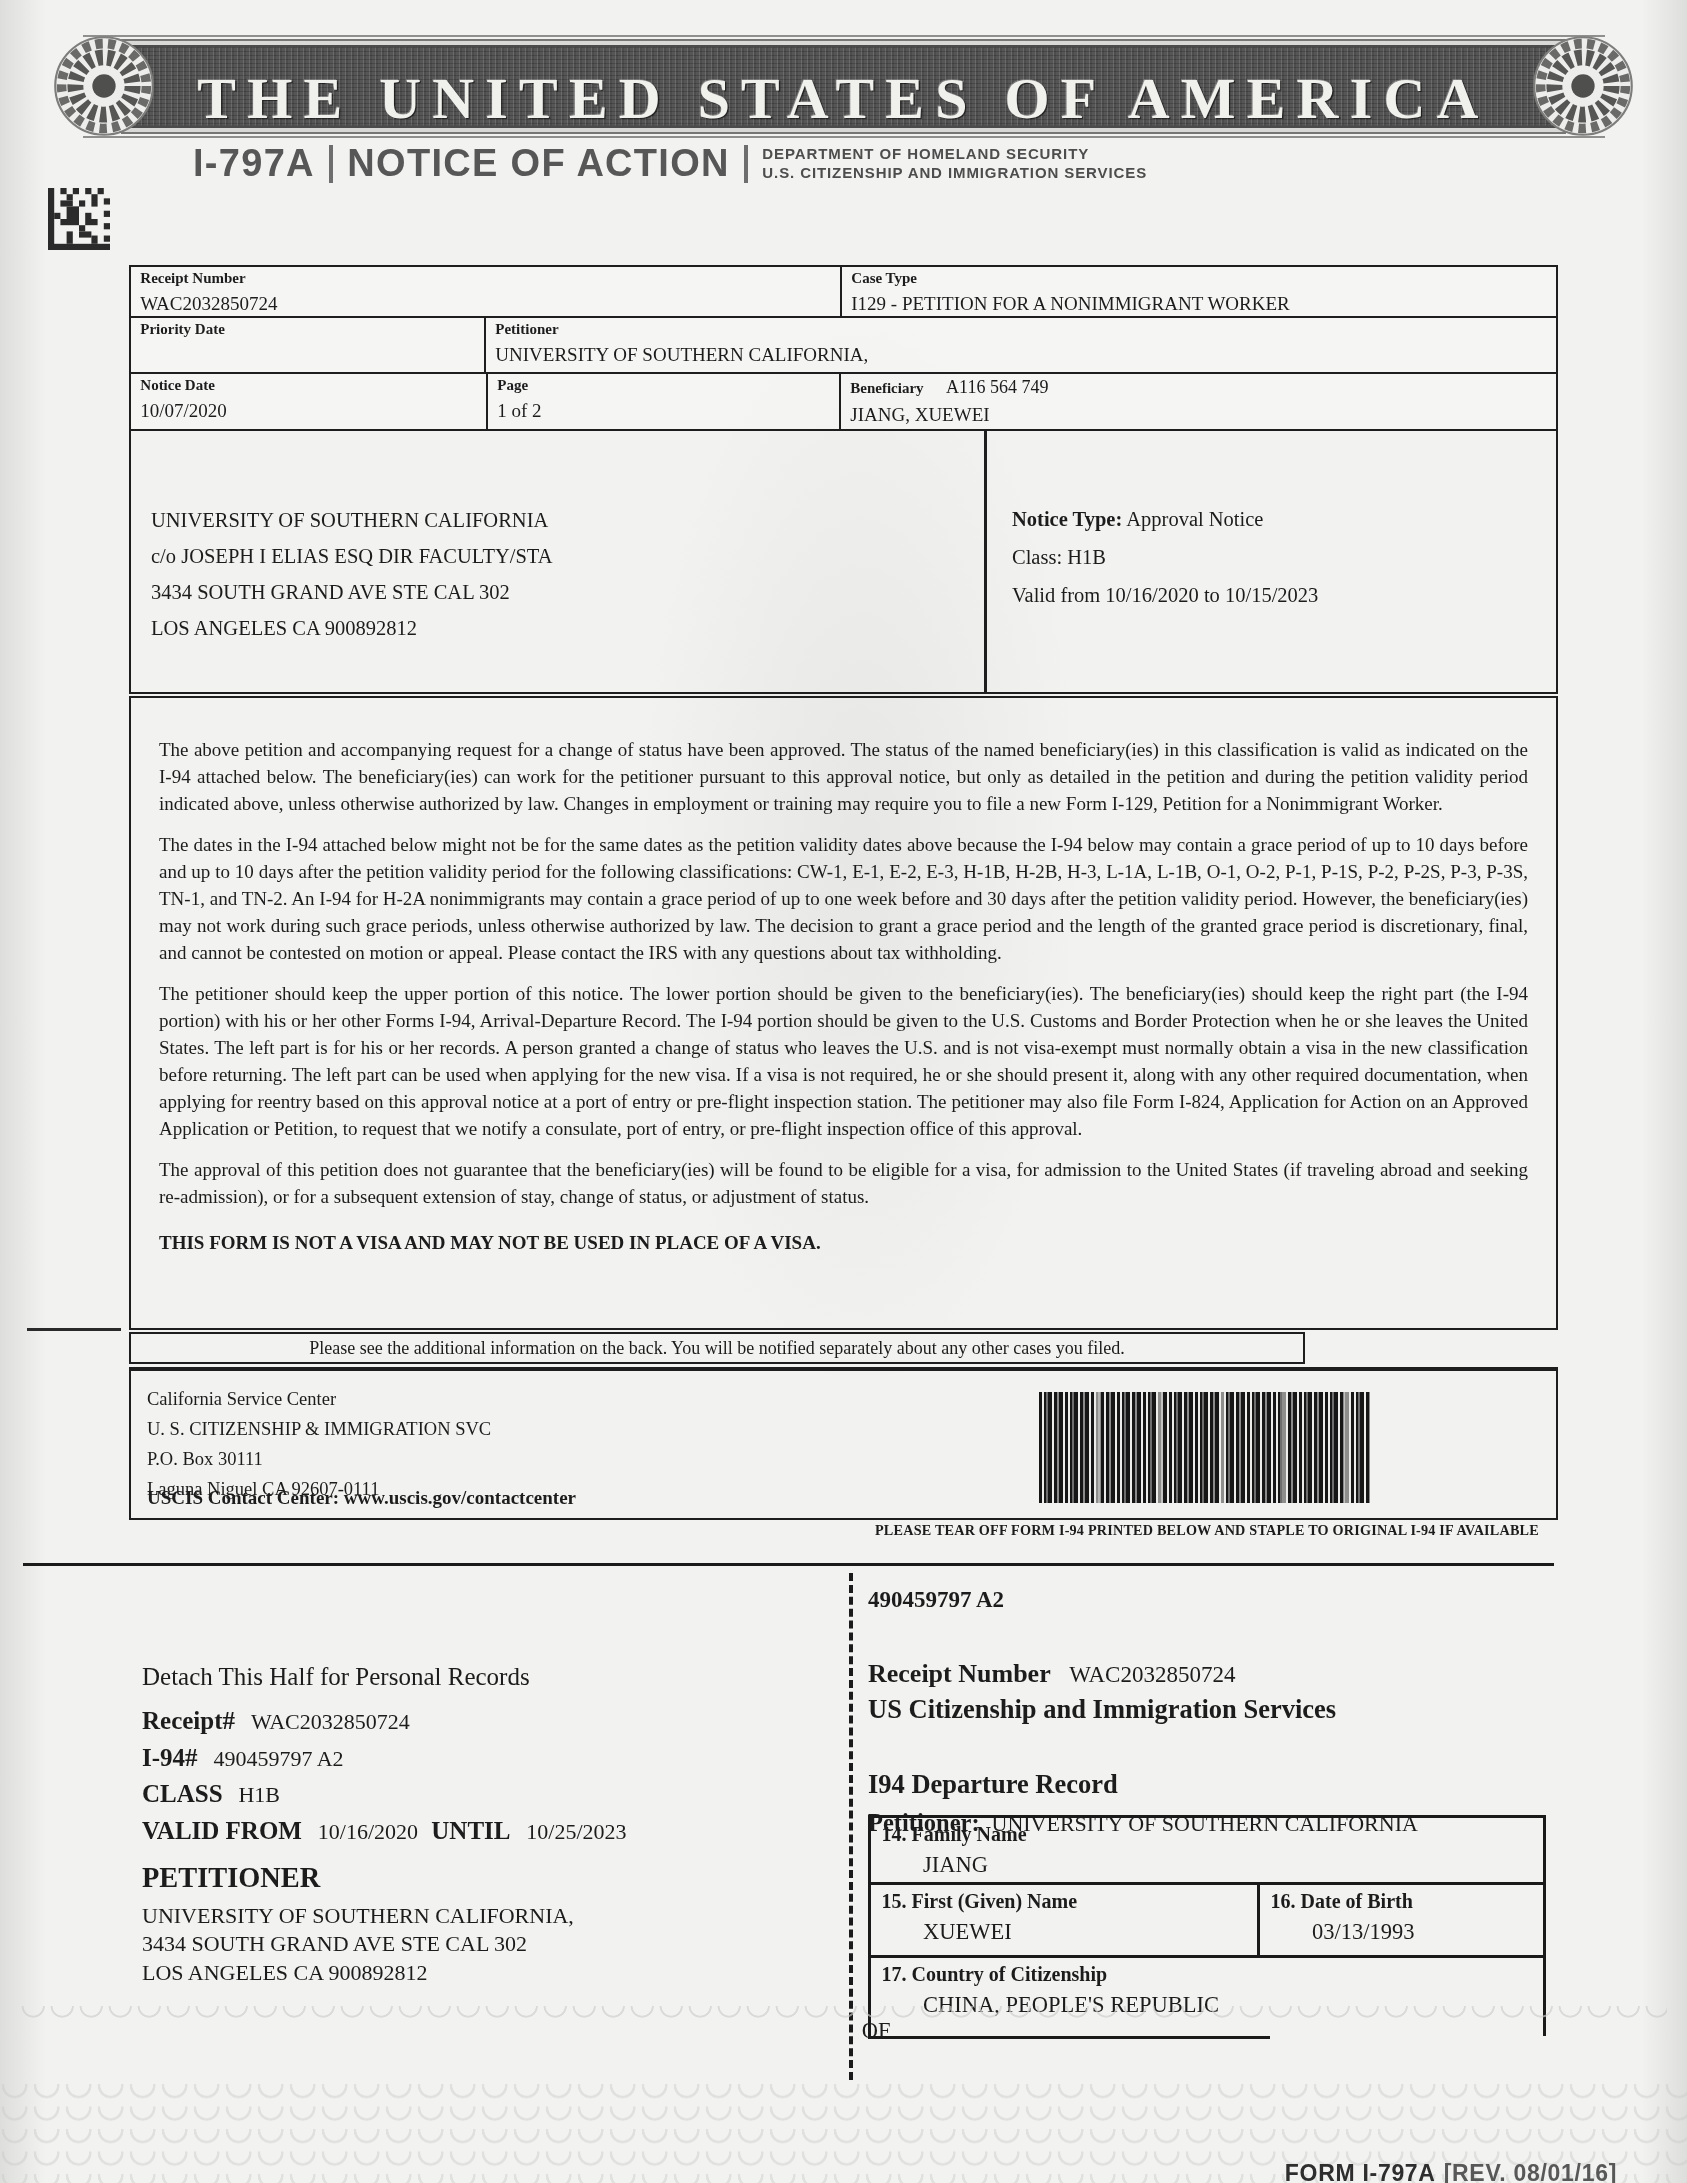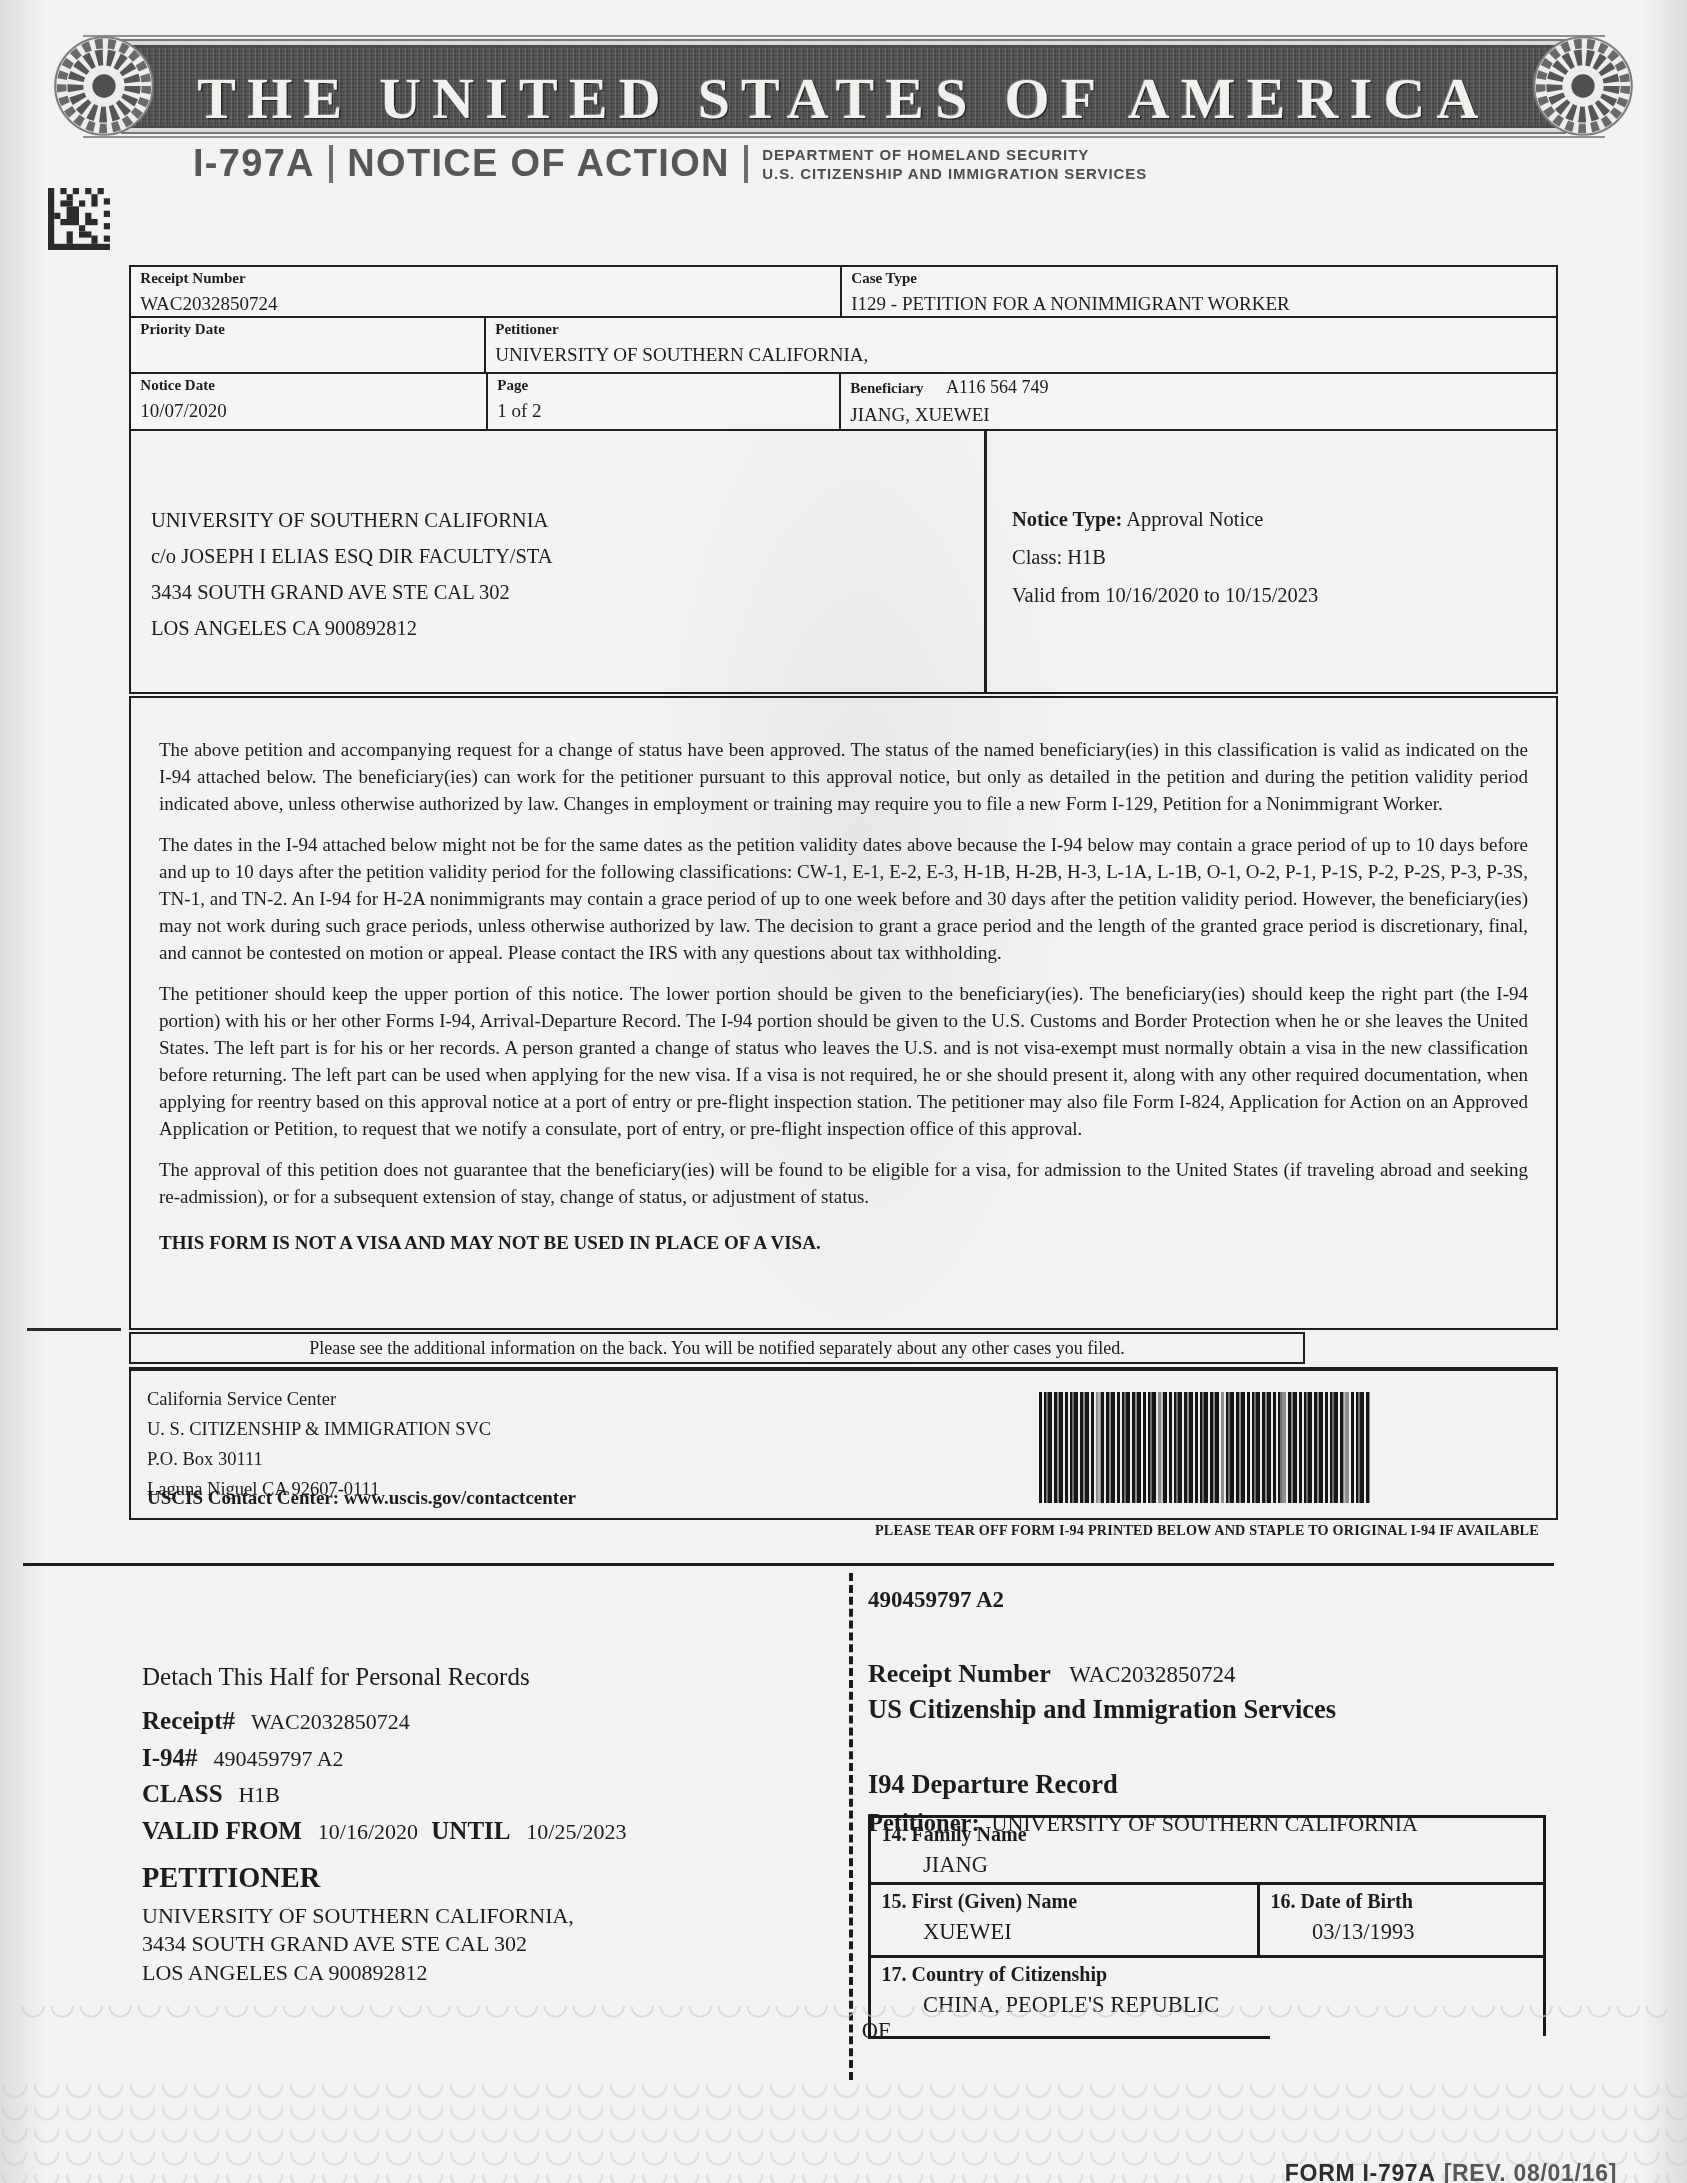--- a/index.html
+++ b/index.html
@@ -38,21 +38,21 @@
   }
   .banner-title {
     font-family:"Liberation Serif", serif; font-weight:bold; font-size:58px; letter-spacing:11.2px;
     color:#f0f0ed; white-space:nowrap;
     text-shadow:1.3px 1.3px 0.7px rgba(0,0,0,0.55), -0.7px -0.7px 0 rgba(255,255,255,0.25);
   }
   .rosette { position:absolute; top:-2.6px; width:106px; height:106px; }
   .rosette.left { left:-5.3px; } .rosette.right { right:-5.3px; }
 
   
-  .form-header { position:absolute; left:193px; top:142px; display:flex; align-items:center;
+  .form-header { position:absolute; left:193px; top:142px; display:flex; align-items:flex-start;
     font-family:"Liberation Sans", sans-serif; font-weight:bold; color:#575757; }
   .form-code, .form-title { font-size:38px; letter-spacing:1.3px; line-height:42px; white-space:nowrap; }
   .hdr-divider { width:3.3px; height:38px; background:#6e6e6e; margin:2.6px 14.6px 0; }
   .agency { font-size:15px; line-height:18.5px; letter-spacing:0.9px; color:#4d4d4d; padding-top:3.3px; white-space:nowrap; }
 
   .datamatrix { position:absolute; left:48px; top:188px; width:62px; height:62px; }
 
   
   .case-table { position:absolute; left:129px; top:265px; width:1429px; box-sizing:border-box;
     border:2.6px solid #1e1e1e; background:rgba(255,255,255,0.25); }

